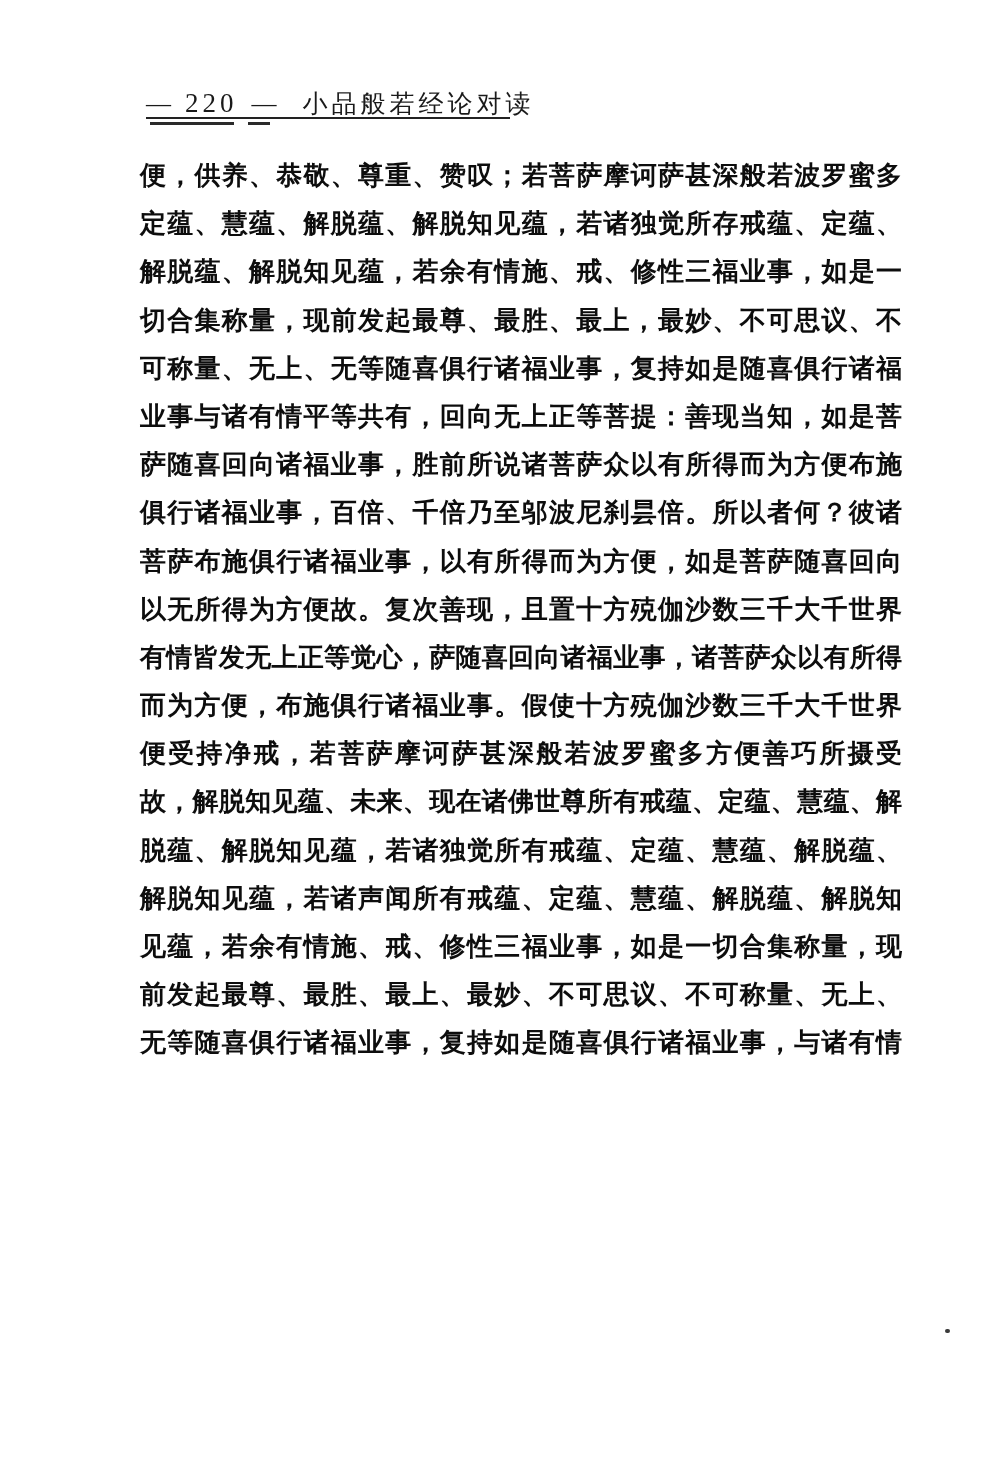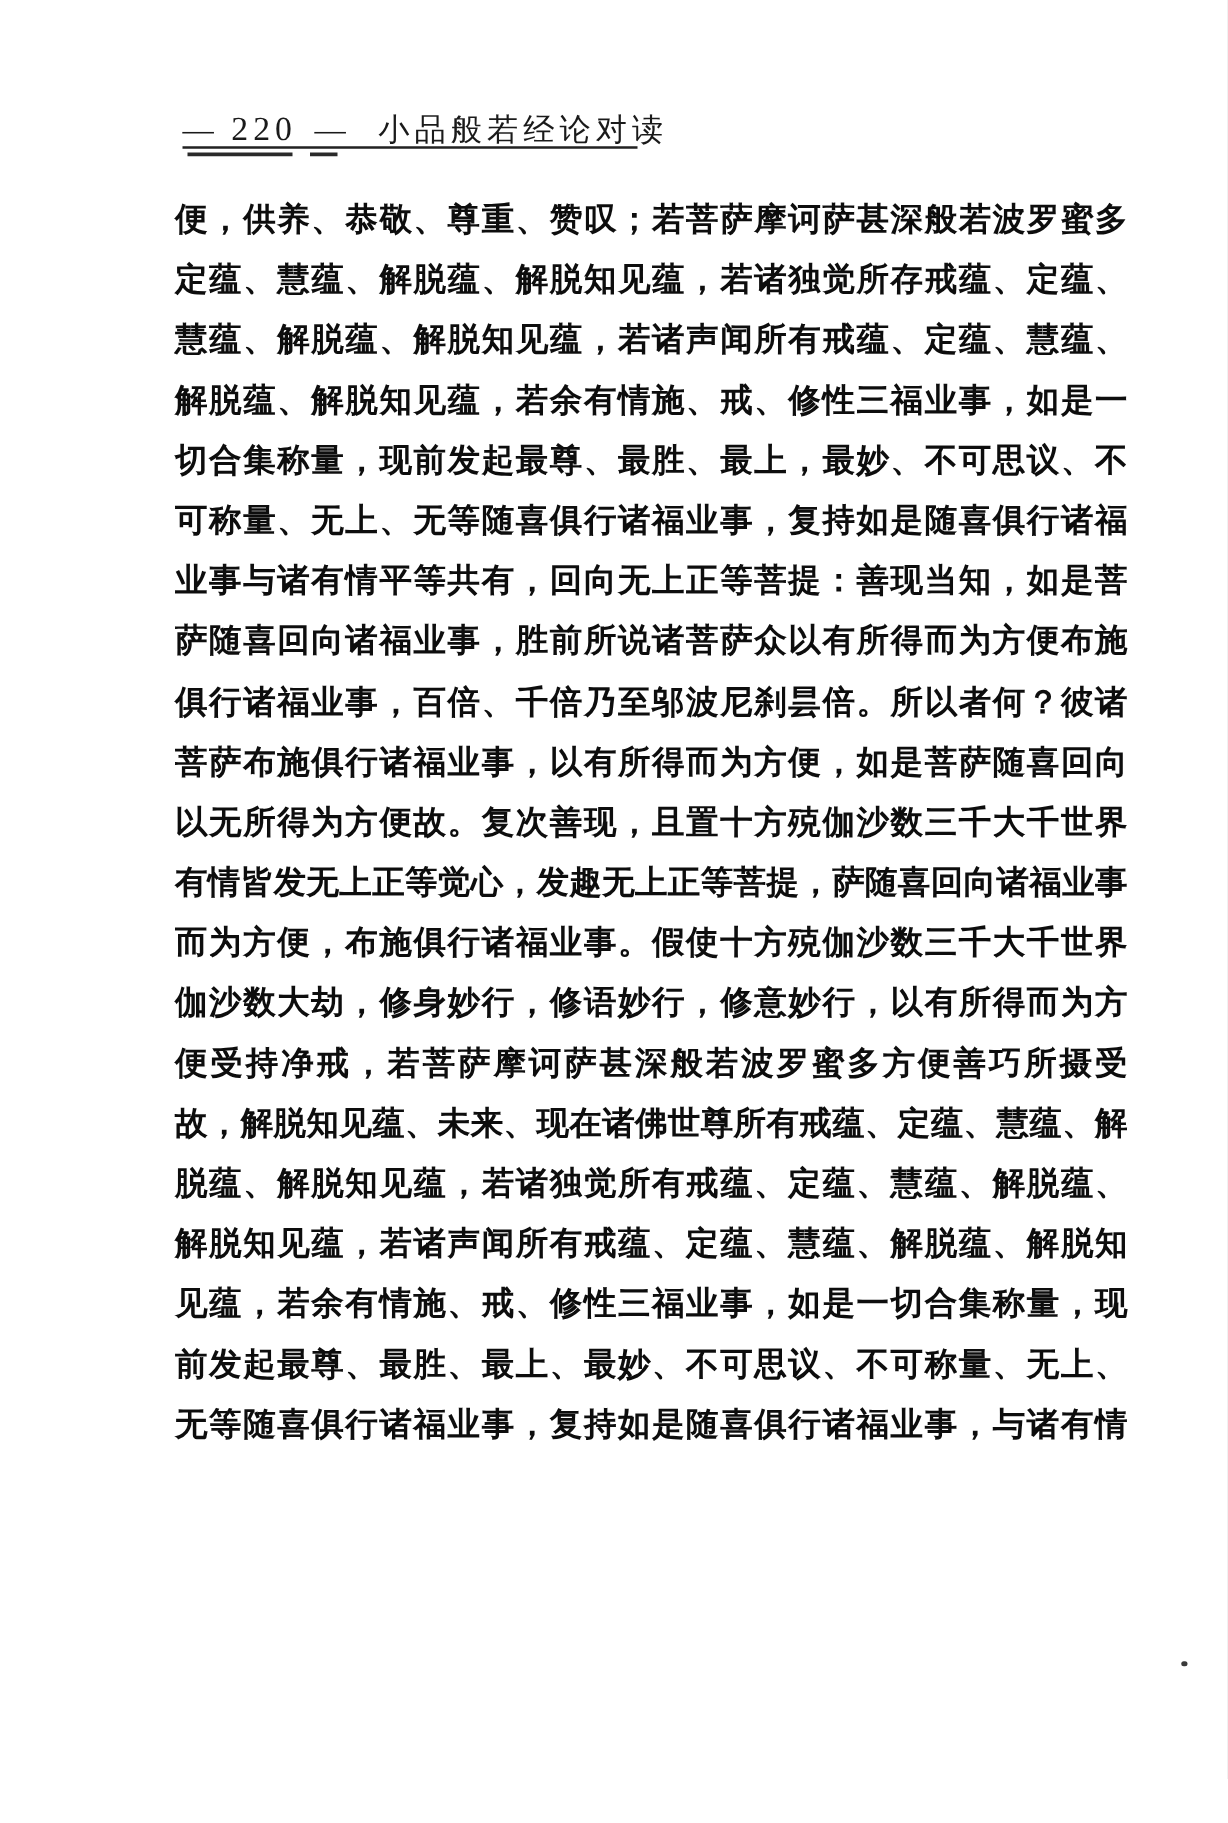--- a/index.html
+++ b/index.html
@@ -105,32 +105,30 @@
   <div class="header">
     <span class="dash">—</span><span class="pagenum">220</span><span class="dash">—</span><span class="title">小品般若经论对读</span>
   </div>
   <div class="header-rule"></div>
   <div class="header-rule-2"></div>
   <div class="header-rule-3"></div>
 
   <div class="body-text">
     <div class="line">便，供养、恭敬、尊重、赞叹；若菩萨摩诃萨甚深般若波罗蜜多</div>
     <div class="line">定蕴、慧蕴、解脱蕴、解脱知见蕴，若诸独觉所存戒蕴、定蕴、</div>
-    <div class="line">慧蕴、解脱蕴、解脱知见蕴，若诸声闻所有戒蕴、定蕴、慧蕴、</div>
     <div class="line">解脱蕴、解脱知见蕴，若余有情施、戒、修性三福业事，如是一</div>
     <div class="line">切合集称量，现前发起最尊、最胜、最上，最妙、不可思议、不</div>
     <div class="line">可称量、无上、无等随喜俱行诸福业事，复持如是随喜俱行诸福</div>
     <div class="line">业事与诸有情平等共有，回向无上正等菩提：善现当知，如是菩</div>
     <div class="line">萨随喜回向诸福业事，胜前所说诸菩萨众以有所得而为方便布施</div>
     <div class="line">俱行诸福业事，百倍、千倍乃至邬波尼刹昙倍。所以者何？彼诸</div>
     <div class="line">菩萨布施俱行诸福业事，以有所得而为方便，如是菩萨随喜回向</div>
     <div class="line">以无所得为方便故。复次善现，且置十方殑伽沙数三千大千世界</div>
-    <div class="line">有情皆发无上正等觉心，发趣无上正等菩提，萨随喜回向诸福业事</div>
+    <div class="line">有情皆发无上正等觉心，萨随喜回向诸福业事，诸菩萨众以有所得</div>
     <div class="line">而为方便，布施俱行诸福业事。假使十方殑伽沙数三千大千世界</div>
-    <div class="line">伽沙数大劫，修身妙行，修语妙行，修意妙行，以有所得而为方</div>
     <div class="line">便受持净戒，若菩萨摩诃萨甚深般若波罗蜜多方便善巧所摄受</div>
     <div class="line">故，解脱知见蕴、未来、现在诸佛世尊所有戒蕴、定蕴、慧蕴、解</div>
     <div class="line">脱蕴、解脱知见蕴，若诸独觉所有戒蕴、定蕴、慧蕴、解脱蕴、</div>
     <div class="line">解脱知见蕴，若诸声闻所有戒蕴、定蕴、慧蕴、解脱蕴、解脱知</div>
     <div class="line">见蕴，若余有情施、戒、修性三福业事，如是一切合集称量，现</div>
     <div class="line">前发起最尊、最胜、最上、最妙、不可思议、不可称量、无上、</div>
     <div class="line">无等随喜俱行诸福业事，复持如是随喜俱行诸福业事，与诸有情</div>
   </div>
 
   <div class="speck"></div>

